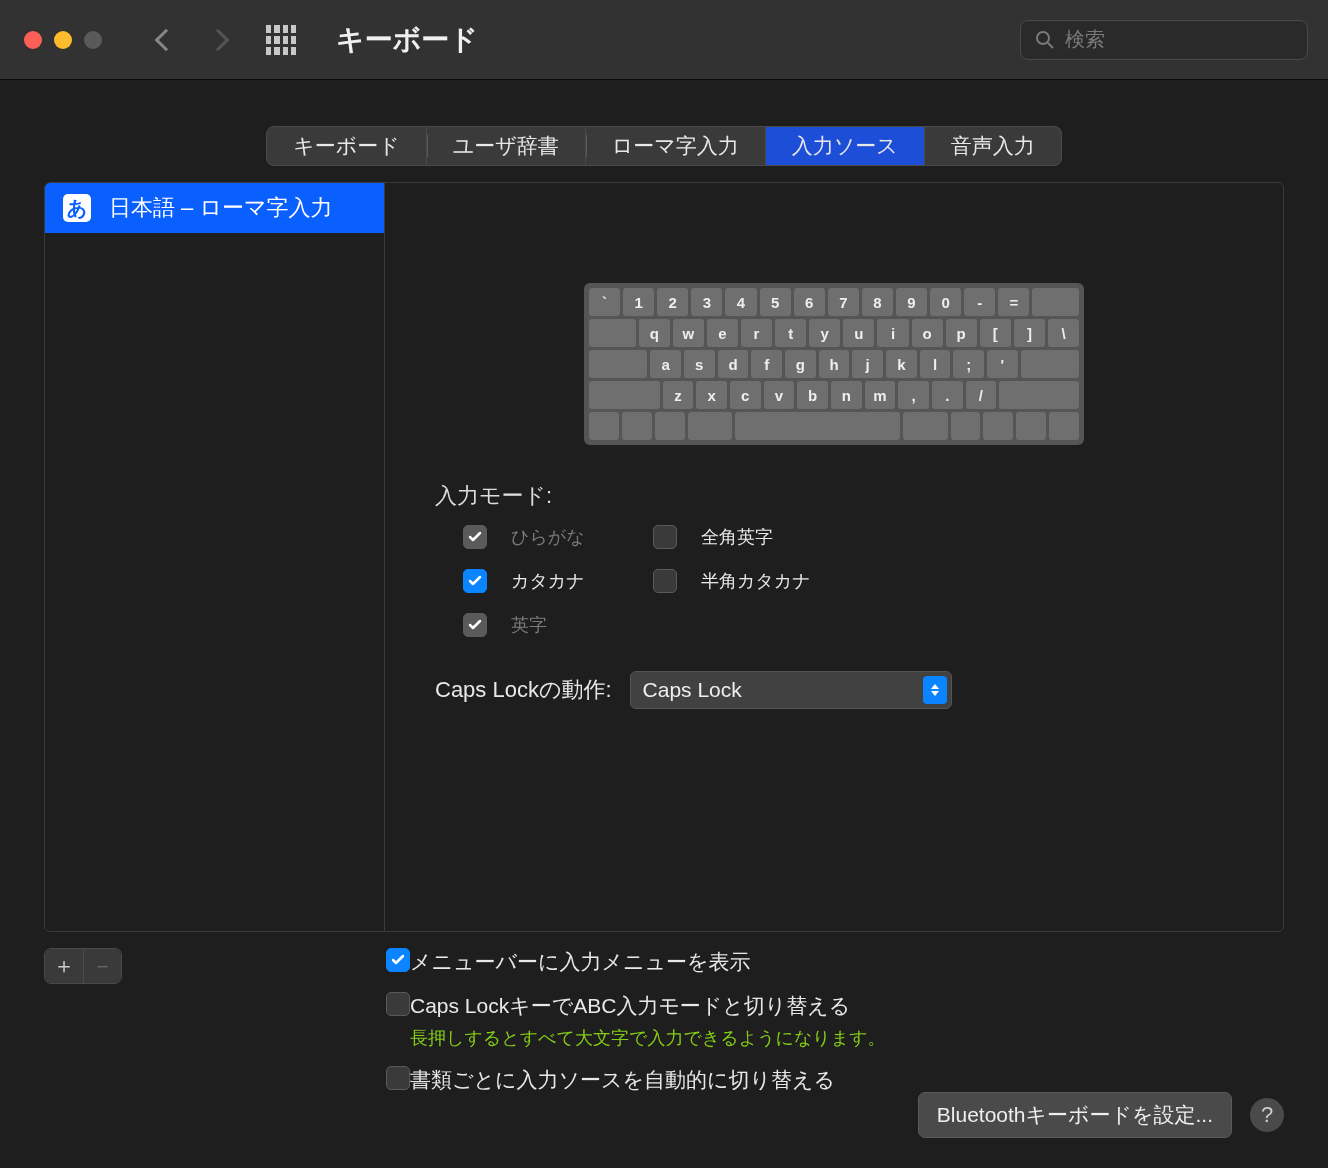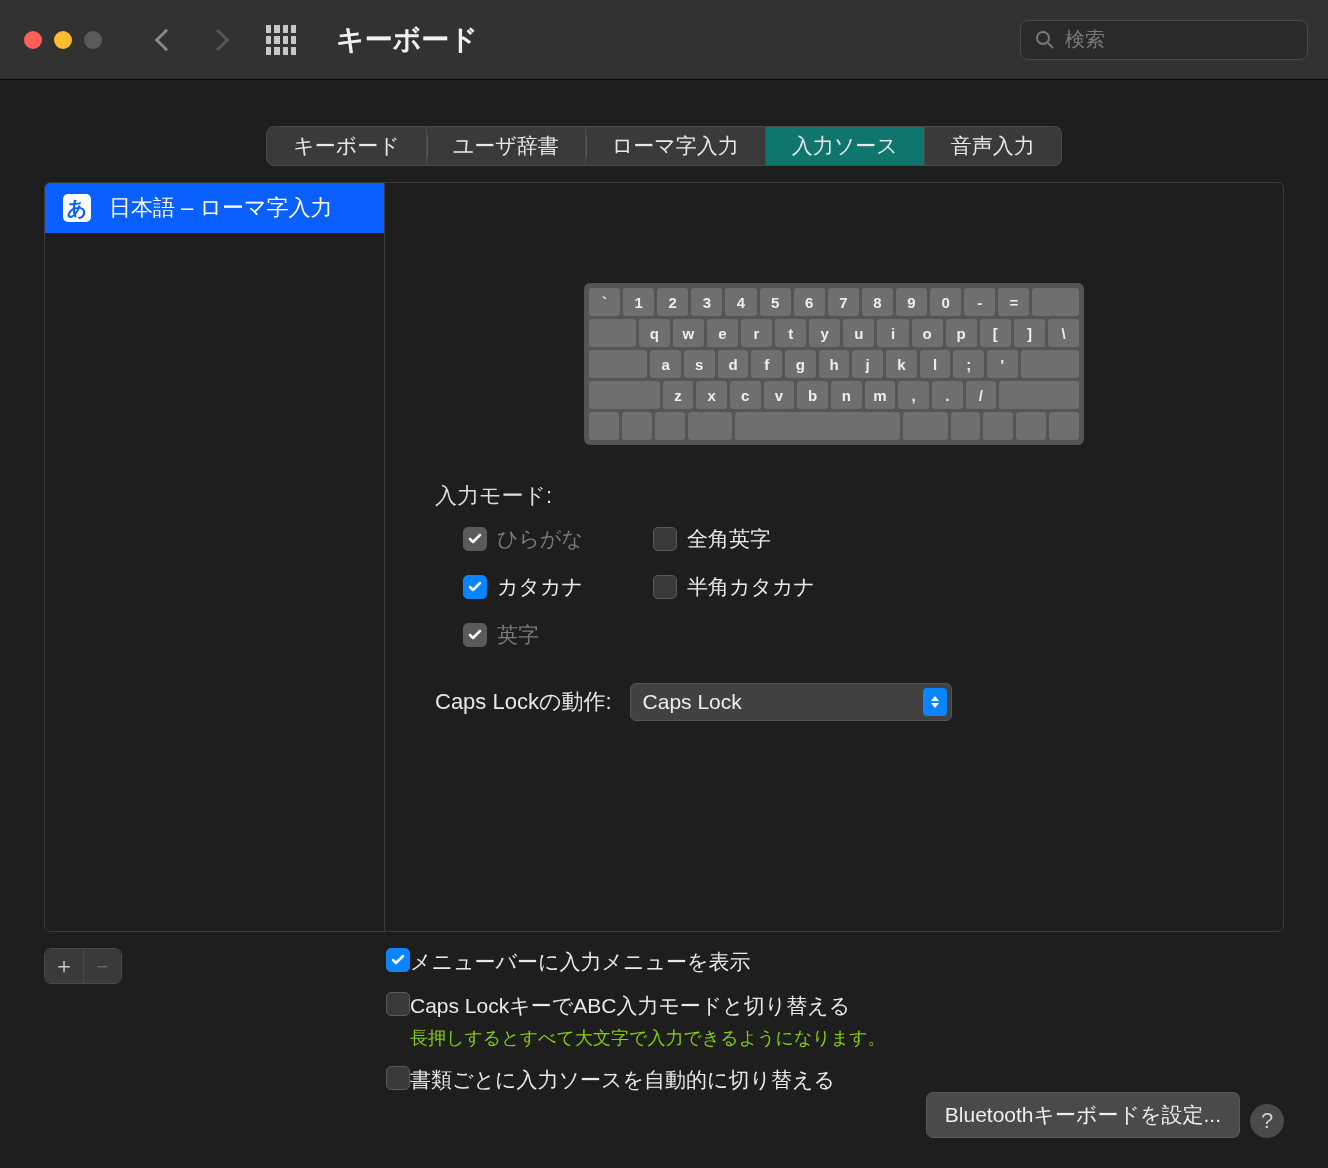--- a/index.html
+++ b/index.html
@@ -26,21 +26,21 @@
     .content { padding:46px 44px 0; }
 
     
     .tabs { display:flex; justify-content:center; }
     .tabgroup { display:flex; background:transparent; height:40px; }
     .tab { padding:0 26px; display:flex; align-items:center; font-size:21px; color:#e8e8e8; border:1px solid #4a4a4a; background:#3a3a3a; }
     .tab:first-child { border-radius:8px 0 0 8px; }
     .tab:last-child { border-radius:0 8px 8px 0; }
     .tab + .tab { border-left:none; position:relative; }
     .tab + .tab::before { content:''; position:absolute; left:0; top:8px; bottom:8px; width:1px; background:#5a5a5a; }
-    .tab.active { background:#0f766e; }
+    .tab.active { background:#1d4ed8; }
     .tab.active::before, .tab.active + .tab::before { display:none; }
 
     
     .panel { margin-top:16px; border:1px solid #3a3a3a; border-radius:6px; height:750px; display:flex; overflow:hidden; }
     .sidebar { width:340px; border-right:1px solid #3a3a3a; background:#1e1e1e; overflow:auto; }
     .src-item { display:flex; align-items:center; height:50px; padding:0 18px; gap:18px; font-size:22px; background:#0a5fff; color:#fff; }
     .src-icon { width:28px; height:28px; background:#fff; border-radius:5px; color:#0a5fff; display:flex; align-items:center; justify-content:center; font-size:20px; font-weight:600; }
 
     .detail { flex:1; padding:24px 50px; position:relative; overflow:hidden; }
 
@@ -49,21 +49,21 @@
     .krow { display:flex; gap:3px; }
     .key { background:#6f6f6f; color:#eee; height:28px; border-radius:3px; display:flex; align-items:center; justify-content:center; font-size:15px; font-weight:600; flex:1; }
     .key.w15 { flex:1.5; }
     .key.w175{ flex:1.9; }
     .key.w2  { flex:2.3; }
     .key.w25 { flex:2.6; }
     .key.sp  { flex:5.5; }
 
     .section-label { margin:36px 0 14px; font-size:22px; color:#ddd; }
     .modes { display:grid; grid-template-columns:190px 1fr; row-gap:20px; margin-left:28px; }
-    .mode { display:flex; align-items:center; gap:10px; font-size:21px; }
+    .mode { display:flex; align-items:center; gap:24px; font-size:18px; }
     .mode.dis { color:#7a7a7a; }
 
     .cb { width:24px; height:24px; border-radius:5px; border:1px solid #5a5a5a; background:#3a3a3a; display:flex; align-items:center; justify-content:center; flex-shrink:0; }
     .cb.checked { background:#0a84ff; border-color:#0a84ff; }
     .cb.checked.dis { background:#5a5a5a; border-color:#5a5a5a; }
     .cb svg { width:16px; height:16px; }
 
     .capsrow { display:flex; align-items:center; gap:18px; margin-top:34px; }
     .capsrow .lbl { font-size:22px; flex-shrink:0; }
     .select { flex:1; height:38px; background:#414141; border:1px solid #555; border-radius:6px; display:flex; align-items:center; padding:0 12px; font-size:21px; color:#eee; position:relative; max-width:322px; }
@@ -75,21 +75,21 @@
     
     .below { display:flex; align-items:flex-start; margin-top:16px; }
     .addremove { display:flex; border:1px solid #4a4a4a; border-radius:7px; overflow:hidden; }
     .arbtn { width:38px; height:34px; background:#3a3a3a; color:#ccc; display:flex; align-items:center; justify-content:center; font-size:22px; }
     .arbtn + .arbtn { border-left:1px solid #4a4a4a; color:#666; }
     .opts { margin-left:264px; display:flex; flex-direction:column; gap:16px; font-size:21px; }
     .opt { display:flex; align-items:flex-start; }
     .opt .txt { display:flex; flex-direction:column; gap:6px; }
     .opt .sub { font-size:18px; color:#84cc16; }
 
-    .footer { position:absolute; right:44px; bottom:30px; display:flex; align-items:flex-end; gap:10px; }
+    .footer { position:absolute; right:44px; bottom:30px; display:flex; align-items:center; gap:18px; }
     .btbtn { background:#4a4a4a; border:1px solid #5a5a5a; border-radius:7px; padding:8px 18px; font-size:21px; color:#eee; }
     .help { width:34px; height:34px; border-radius:50%; background:#4a4a4a; color:#ccc; display:flex; align-items:center; justify-content:center; font-size:22px; }
   </style>
 </head>
 <body>
 
 <div class="titlebar">
   <div class="traffic">
     <div class="tl red"></div>
     <div class="tl yellow"></div>

